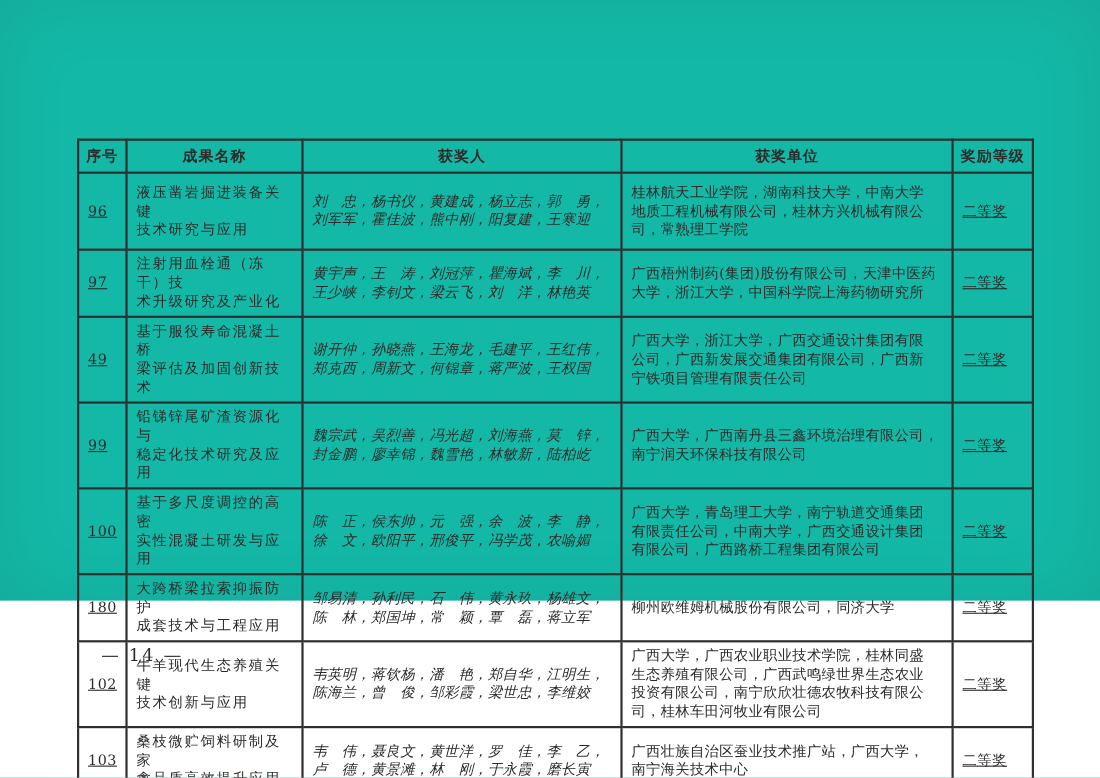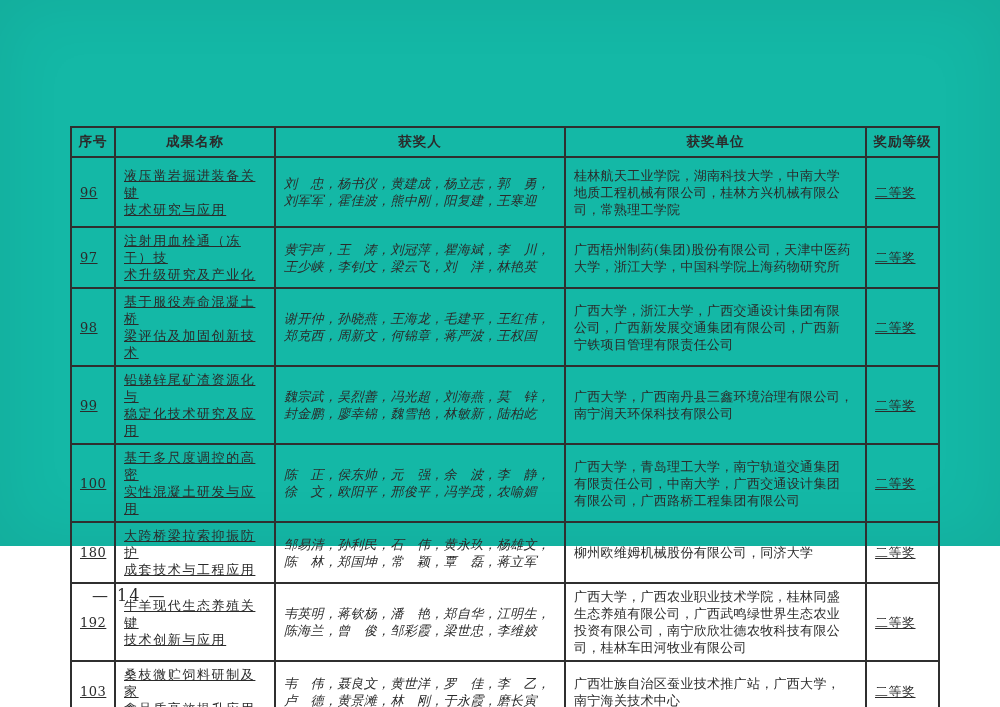--- a/index.html
+++ b/index.html
@@ -48,21 +48,21 @@
   col.c-name  { width: 160px; }
   col.c-win   { width: 290px; }
   col.c-unit  { width: 301px; }
   col.c-grade { width: 73px; }
   td.idx, td.grade {
     text-align: center;
     white-space: nowrap;
     letter-spacing: 0.5px;
     text-decoration: underline;
   }
-  td.name { letter-spacing: 1.6px; text-decoration: underline; }
+  td.name { letter-spacing: 1.6px; }
   td.win  { letter-spacing: 0.3px; font-style: italic; }
   td.unit { letter-spacing: 0.3px; }
   
   tbody tr:nth-child(1) td { height: 70px; }
   tbody tr:nth-child(2) td { height: 51px; }
   tbody tr:nth-child(3) td { height: 50px; }
   tbody tr:nth-child(4) td { height: 51px; }
   tbody tr:nth-child(5) td { height: 51px; }
   tbody tr:nth-child(6) td { height: 47px; }
   tbody tr:nth-child(7) td { height: 71px; }
@@ -114,21 +114,21 @@
         <td class="idx">97</td>
         <td class="name">注射用血栓通（冻干）技
 术升级研究及产业化</td>
         <td class="win">黄宇声，王　涛，刘冠萍，瞿海斌，李　川，
 王少峡，李钊文，梁云飞，刘　洋，林艳英</td>
         <td class="unit">广西梧州制药(集团)股份有限公司，天津中医药
 大学，浙江大学，中国科学院上海药物研究所</td>
         <td class="grade">二等奖</td>
       </tr>
       <tr>
-        <td class="idx">98</td>
+        <td class="idx">49</td>
         <td class="name">基于服役寿命混凝土桥
 梁评估及加固创新技术</td>
         <td class="win">谢开仲，孙晓燕，王海龙，毛建平，王红伟，
 郑克西，周新文，何锦章，蒋严波，王权国</td>
         <td class="unit">广西大学，浙江大学，广西交通设计集团有限
 公司，广西新发展交通集团有限公司，广西新
 宁铁项目管理有限责任公司</td>
         <td class="grade">二等奖</td>
       </tr>
       <tr>
@@ -155,21 +155,21 @@
       <tr>
         <td class="idx">180</td>
         <td class="name">大跨桥梁拉索抑振防护
 成套技术与工程应用</td>
         <td class="win">邹易清，孙利民，石　伟，黄永玖，杨雄文，
 陈　林，郑国坤，常　颖，覃　磊，蒋立军</td>
         <td class="unit">柳州欧维姆机械股份有限公司，同济大学</td>
         <td class="grade">二等奖</td>
       </tr>
       <tr>
-        <td class="idx">192</td>
+        <td class="idx">102</td>
         <td class="name">牛羊现代生态养殖关键
 技术创新与应用</td>
         <td class="win">韦英明，蒋钦杨，潘　艳，郑自华，江明生，
 陈海兰，曾　俊，邹彩霞，梁世忠，李维姣</td>
         <td class="unit">广西大学，广西农业职业技术学院，桂林同盛
 生态养殖有限公司，广西武鸣绿世界生态农业
 投资有限公司，南宁欣欣壮德农牧科技有限公
 司，桂林车田河牧业有限公司</td>
         <td class="grade">二等奖</td>
       </tr>

